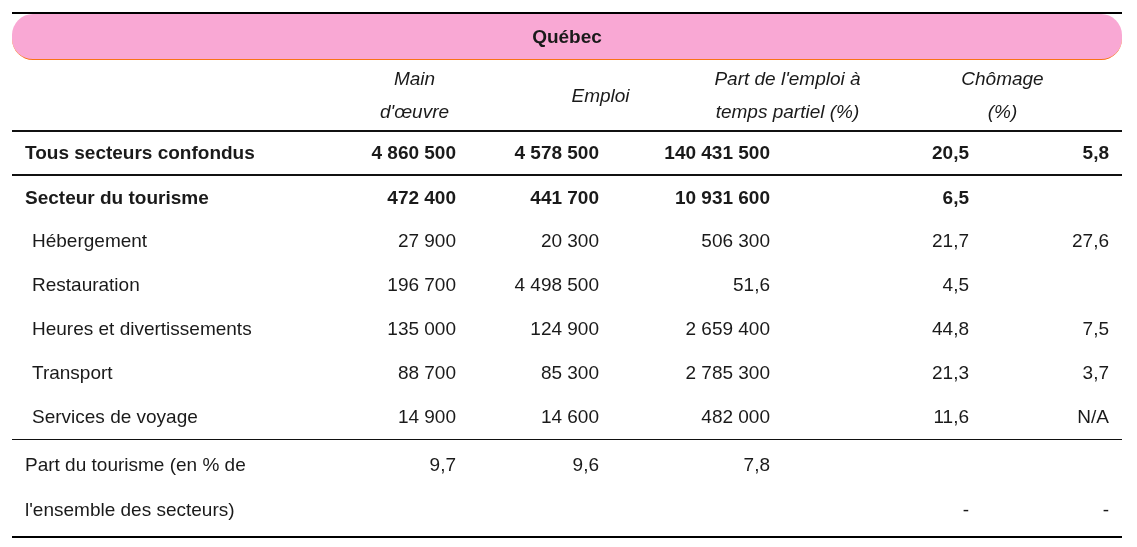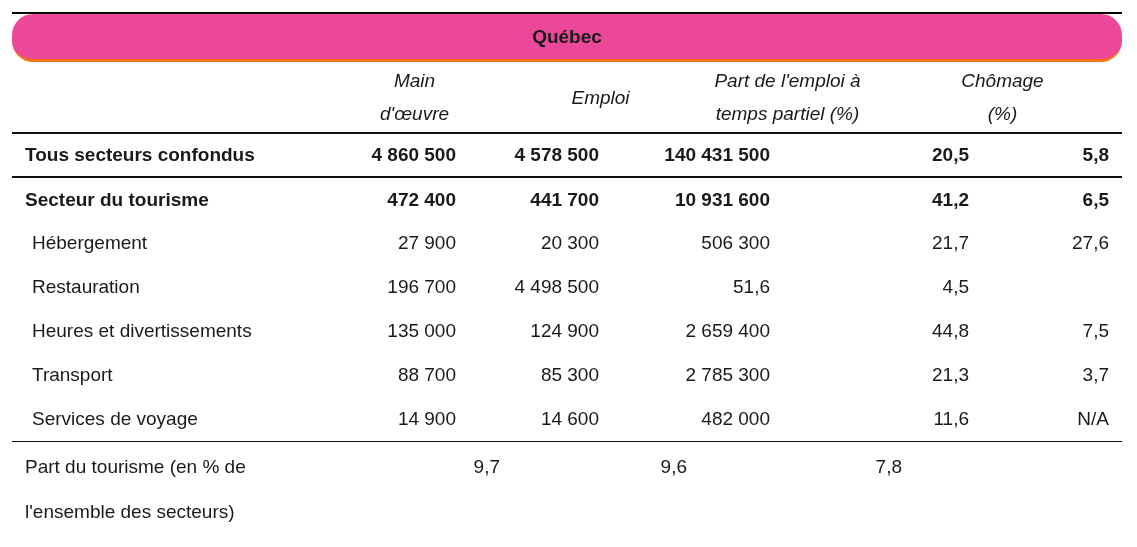--- a/index.html
+++ b/index.html
@@ -17,22 +17,22 @@
     left: 12px;
     top: 12px;
     width: 1110px;
     border-top: 2px solid #000;
     border-bottom: 2px solid #000;
     font-size: 19px;
   }
   .title-band {
     height: 45px;
     line-height: 45px;
-    background: #ec4899;
-    border-bottom: 3px solid #f97316;
+    background: #f9a8d4;
+    border-bottom: 1px solid #f97316;
     text-align: center;
     font-weight: bold;
     font-size: 19px;
     border-radius: 21px;
   }
   .grid {
     display: grid;
     grid-template-columns: 288px 169px 143px 171px 199px 140px;
   }
   .hdr-row {
@@ -57,21 +57,21 @@
   }
   .row .val {
     text-align: right;
     padding-right: 13px;
     white-space: nowrap;
   }
   .r-main { height: 42px; line-height: 42px; font-weight: bold; border-bottom: 2px solid #111; }
   .r-tour { height: 43px; line-height: 43px; font-weight: bold; }
   .r-sub  { height: 44px; line-height: 44px; }
   .r-sub .lbl { padding-left: 20px; }
-  .r-sum  { border-top: 1.5px solid #111; padding-top: 2px; padding-bottom: 16px; gap: 44px; }
+  .r-sum  { border-top: 1.5px solid #111; padding-top: 2px; padding-bottom: 4px; }
   .sum-line { height: 45px; line-height: 45px; }
   .r-sum .lbl .sum-line { white-space: nowrap; }
 </style>
 </head>
 <body>
 
 <div class="table">
 
   <div class="title-band">Québec</div>
 
@@ -101,21 +101,20 @@
     <div class="val">140 431 500</div>
     <div class="val">20,5</div>
     <div class="val">5,8</div>
   </div>
 
   <div class="grid row r-tour">
     <div class="lbl">Secteur du tourisme</div>
     <div class="val">472 400</div>
     <div class="val">441 700</div>
     <div class="val">10 931 600</div>
-    <div class="val">41,2</div>
     <div class="val">6,5</div>
   </div>
 
   <div class="grid row r-sub">
     <div class="lbl">Hébergement</div>
     <div class="val">27 900</div>
     <div class="val">20 300</div>
     <div class="val">506 300</div>
     <div class="val">21,7</div>
     <div class="val">27,6</div>

